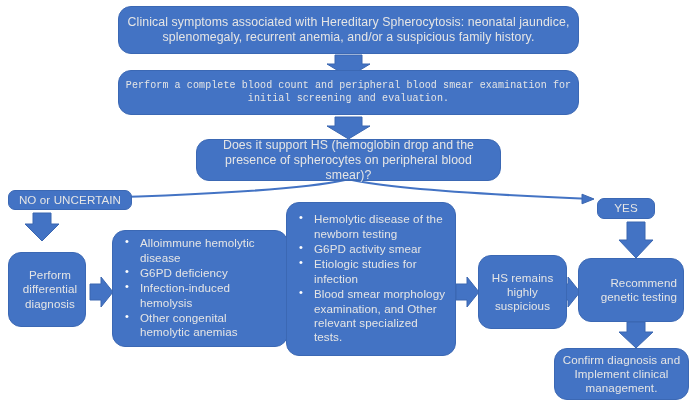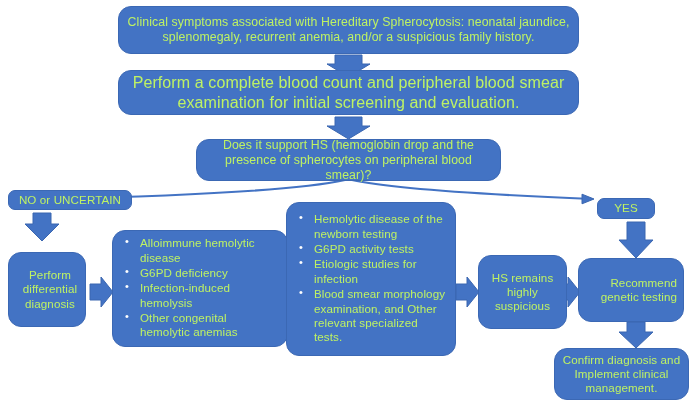--- a/index.html
+++ b/index.html
@@ -17,21 +17,21 @@
     height: 405px;
     background: #ffffff;
     overflow: hidden;
   }
   .node {
     position: absolute;
     box-sizing: border-box;
     background: #4373c4;
     border: 1px solid #3b68b4;
     border-radius: 9px;
-    color: #bef264;
+    color: #e5e5e5;
     display: flex;
     align-items: center;
     justify-content: center;
     text-align: center;
     line-height: 1.22;
     letter-spacing: 0.1px;
     padding: 3px 6px;
   }
   .node.round-lg { border-radius: 13px; }
   .node.round-pill { border-radius: 7px; }
@@ -127,21 +127,21 @@
 
     <g>
       <path class="fatarrow" d="M627,322 L645,322 L645,332 L653,332 L636,348 L619,332 L627,332 Z"></path>
     </g>
   </svg>
 
   <div class="node round-lg" style="left:118px; top:6px; width:461px; height:48px; font-size:12.3px;">
     <span class="txt">Clinical symptoms associated with Hereditary Spherocytosis: neonatal jaundice, splenomegaly, recurrent anemia, and/or a suspicious family history.</span>
   </div>
 
-  <div class="node round-lg" style="left:118px; top:70px; width:461px; height:45px; font-size:16px;">
+  <div class="node round-lg" style="left:118px; top:70px; width:461px; height:45px; font-size:10px;font-family:Liberation Mono, monospace;">
     <span class="txt">Perform a complete blood count and peripheral blood smear examination for initial screening and evaluation.</span>
   </div>
 
   <div class="node round-lg" style="left:196px; top:139px; width:305px; height:42px; font-size:12.3px;">
     <span class="txt">Does it support HS (hemoglobin drop and the presence of spherocytes on peripheral blood smear)?</span>
   </div>
 
   <div class="node round-pill" style="left:8px; top:190px; width:124px; height:20px; font-size:11.6px;">
     <span class="txt">NO or UNCERTAIN</span>
   </div>
@@ -159,21 +159,21 @@
       <li>Alloimmune hemolytic disease</li>
       <li>G6PD deficiency</li>
       <li>Infection-induced hemolysis</li>
       <li>Other congenital hemolytic anemias</li>
     </ul>
   </div>
 
   <div class="node round-lg bullets" style="left:286px; top:202px; width:170px; height:154px; font-size:11.6px;">
     <ul>
       <li>Hemolytic disease of the newborn testing</li>
-      <li>G6PD activity tests</li>
+      <li>G6PD activity smear</li>
       <li>Etiologic studies for infection</li>
       <li>Blood smear morphology examination, and Other relevant specialized tests.</li>
     </ul>
   </div>
 
   <div class="node round-lg" style="left:478px; top:255px; width:89px; height:74px; font-size:11.6px;">
     <span class="txt">HS remains highly suspicious</span>
   </div>
 
   <div class="node round-lg" style="left:578px; top:258px; width:106px; height:64px; font-size:11.6px;text-align:right;">

